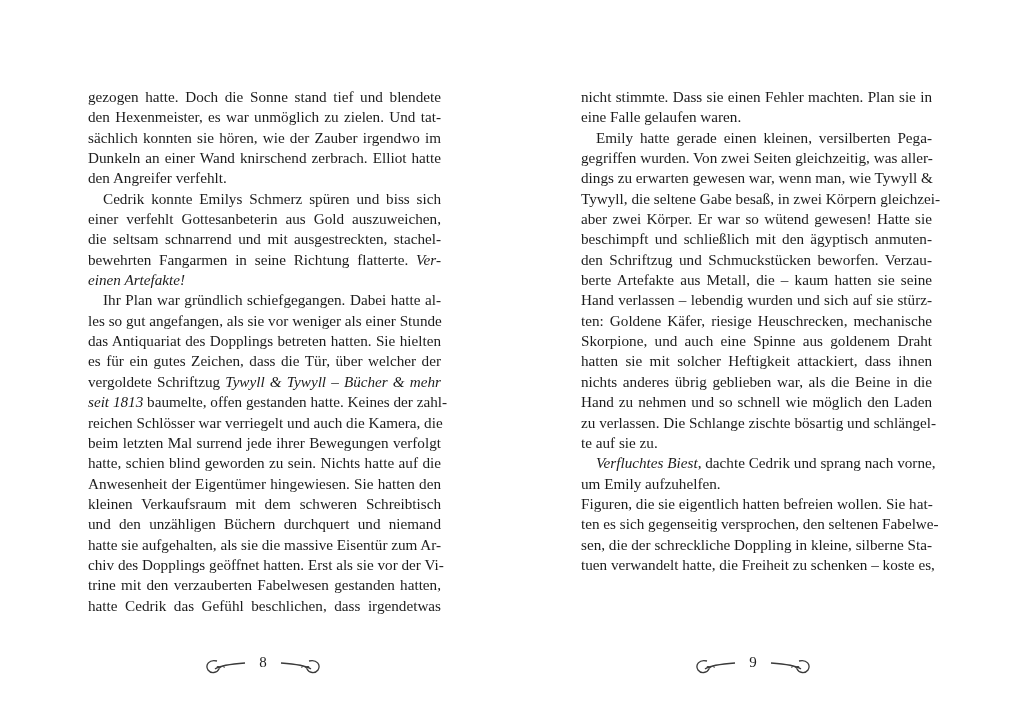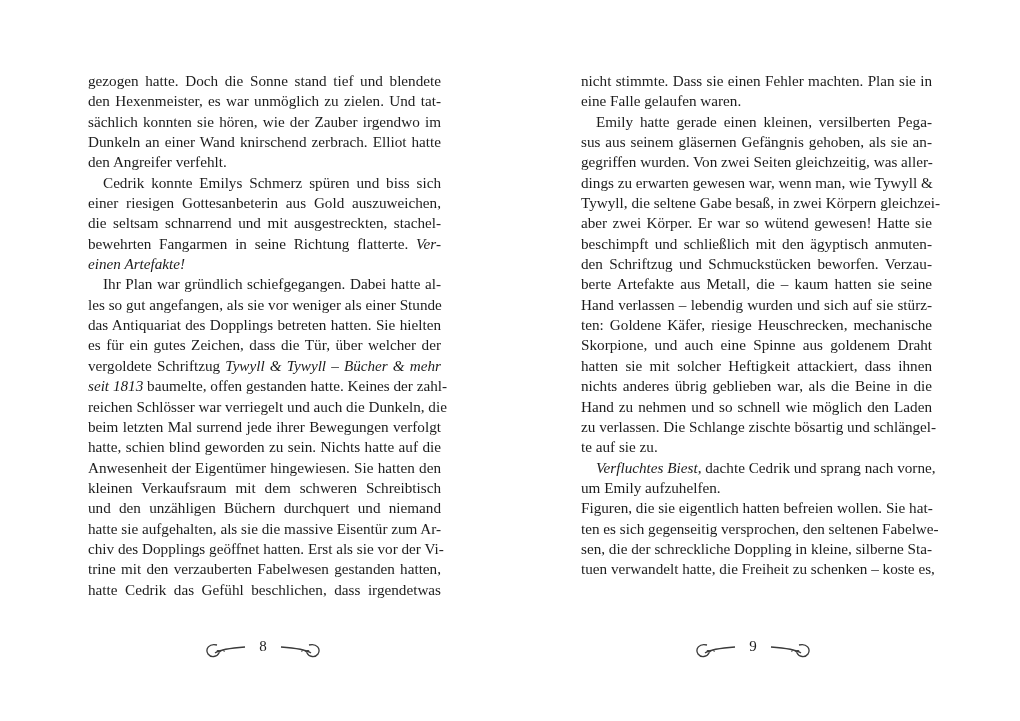--- a/index.html
+++ b/index.html
@@ -10,21 +10,21 @@
   body {
     width: 1020px;
     height: 721px;
     position: relative;
     overflow: hidden;
     font-family: "Liberation Serif", "DejaVu Serif", serif;
     color: #1c1c1c;
   }
   .page {
     position: absolute;
-    top: 0;
+    top: 16px;
     height: 648px;
     width: 510px;
   }
   .page-left { left: 0; }
   .page-right { left: 510px; }
 
   .text-block {
     position: absolute;
     top: 71px;
     width: 353px;
@@ -80,31 +80,31 @@
 <body>
 
 <div class="page page-left">
   <div class="text-block" id="left-text">
       <div class="line"><span class="inner">gezogen hatte. Doch die Sonne stand tief und blendete</span></div>
       <div class="line"><span class="inner">den Hexenmeister, es war unmöglich zu zielen. Und tat-</span></div>
       <div class="line"><span class="inner">sächlich konnten sie hören, wie der Zauber irgendwo im</span></div>
       <div class="line"><span class="inner">Dunkeln an einer Wand knirschend zerbrach. Elliot hatte</span></div>
       <div class="line last"><span class="inner">den Angreifer verfehlt.</span></div>
       <div class="line first-indent"><span class="inner">Cedrik konnte Emilys Schmerz spüren und biss sich</span></div>
-      <div class="line"><span class="inner">einer riesigen Gottesanbeterin aus Gold auszuweichen,</span></div>
+      <div class="line"><span class="inner">einer verfehlt Gottesanbeterin aus Gold auszuweichen,</span></div>
       <div class="line"><span class="inner">die seltsam schnarrend und mit ausgestreckten, stachel-</span></div>
       <div class="line"><span class="inner">bewehrten Fangarmen in seine Richtung flatterte. <em>Ver-</em></span></div>
       <div class="line last"><span class="inner"><em>einen Artefakte!</em></span></div>
       <div class="line first-indent"><span class="inner">Ihr Plan war gründlich schiefgegangen. Dabei hatte al-</span></div>
       <div class="line"><span class="inner">les so gut angefangen, als sie vor weniger als einer Stunde</span></div>
       <div class="line"><span class="inner">das Antiquariat des Dopplings betreten hatten. Sie hielten</span></div>
       <div class="line"><span class="inner">es für ein gutes Zeichen, dass die Tür, über welcher der</span></div>
       <div class="line"><span class="inner">vergoldete Schriftzug <em>Tywyll &amp; Tywyll – Bücher &amp; mehr</em></span></div>
       <div class="line"><span class="inner"><em>seit 1813</em> baumelte, offen gestanden hatte. Keines der zahl-</span></div>
-      <div class="line"><span class="inner">reichen Schlösser war verriegelt und auch die Dunkeln, die</span></div>
+      <div class="line"><span class="inner">reichen Schlösser war verriegelt und auch die Kamera, die</span></div>
       <div class="line"><span class="inner">beim letzten Mal surrend jede ihrer Bewegungen verfolgt</span></div>
       <div class="line"><span class="inner">hatte, schien blind geworden zu sein. Nichts hatte auf die</span></div>
       <div class="line"><span class="inner">Anwesenheit der Eigentümer hingewiesen. Sie hatten den</span></div>
       <div class="line"><span class="inner">kleinen Verkaufsraum mit dem schweren Schreibtisch</span></div>
       <div class="line"><span class="inner">und den unzähligen Büchern durchquert und niemand</span></div>
       <div class="line"><span class="inner">hatte sie aufgehalten, als sie die massive Eisentür zum Ar-</span></div>
       <div class="line"><span class="inner">chiv des Dopplings geöffnet hatten. Erst als sie vor der Vi-</span></div>
       <div class="line"><span class="inner">trine mit den verzauberten Fabelwesen gestanden hatten,</span></div>
       <div class="line"><span class="inner">hatte Cedrik das Gefühl beschlichen, dass irgendetwas</span></div>
     </div>
@@ -123,21 +123,20 @@
       </g>
     </svg>
   </div>
 </div>
 
 <div class="page page-right">
   <div class="text-block" id="right-text">
       <div class="line"><span class="inner">nicht stimmte. Dass sie einen Fehler machten. Plan sie in</span></div>
       <div class="line last"><span class="inner">eine Falle gelaufen waren.</span></div>
       <div class="line first-indent"><span class="inner">Emily hatte gerade einen kleinen, versilberten Pega-</span></div>
-      <div class="line"><span class="inner">sus aus seinem gläsernen Gefängnis gehoben, als sie an-</span></div>
       <div class="line"><span class="inner">gegriffen wurden. Von zwei Seiten gleichzeitig, was aller-</span></div>
       <div class="line"><span class="inner">dings zu erwarten gewesen war, wenn man, wie Tywyll &amp;</span></div>
       <div class="line"><span class="inner">Tywyll, die seltene Gabe besaß, in zwei Körpern gleichzei-</span></div>
       <div class="line"><span class="inner">aber zwei Körper. Er war so wütend gewesen! Hatte sie</span></div>
       <div class="line"><span class="inner">beschimpft und schließlich mit den ägyptisch anmuten-</span></div>
       <div class="line"><span class="inner">den Schriftzug und Schmuckstücken beworfen. Verzau-</span></div>
       <div class="line"><span class="inner">berte Artefakte aus Metall, die – kaum hatten sie seine</span></div>
       <div class="line"><span class="inner">Hand verlassen – lebendig wurden und sich auf sie stürz-</span></div>
       <div class="line"><span class="inner">ten: Goldene Käfer, riesige Heuschrecken, mechanische</span></div>
       <div class="line"><span class="inner">Skorpione, und auch eine Spinne aus goldenem Draht</span></div>

